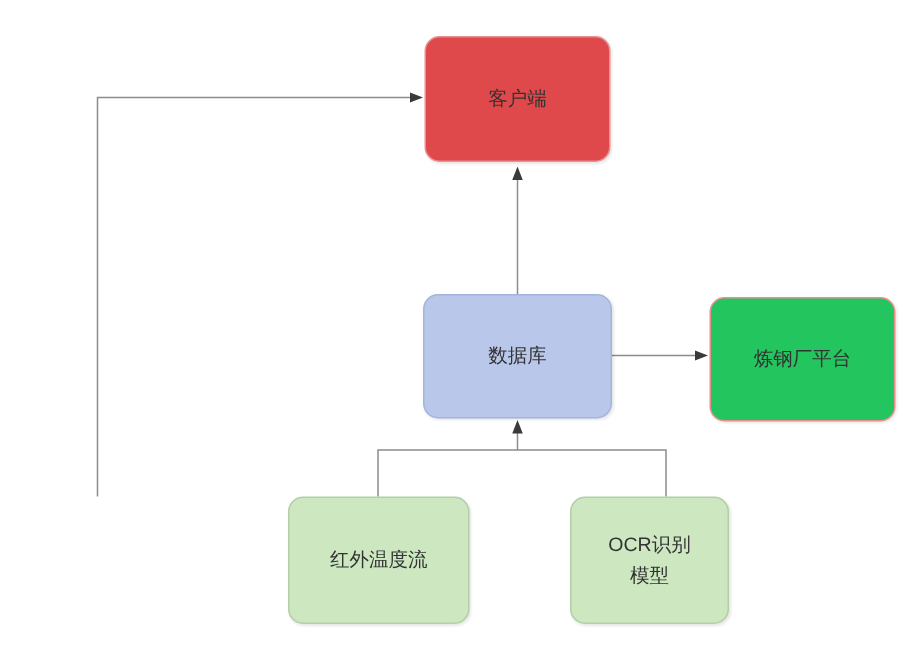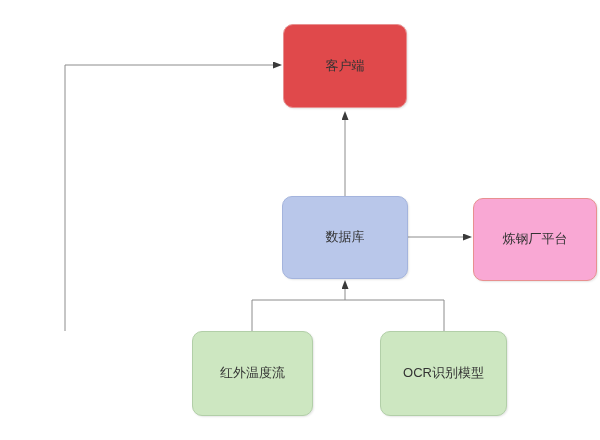--- a/index.html
+++ b/index.html
@@ -37,21 +37,21 @@
     padding: 19px;
     box-shadow: 1px 1px 2px rgba(0,0,0,0.10);
     cursor: default;
   }
   .node span { display: block; }
   .node-client        { left: 283px; top: 24px;  width: 124px; height: 84px; }
   .node-database      { left: 282px; top: 196px; width: 126px; height: 83px; }
   .node-platform      { left: 473px; top: 198px; width: 124px; height: 83px; }
   .node-video-stream  { left: 3px;   top: 331px; width: 122px; height: 83px; }
   .node-temp-stream   { left: 192px; top: 331px; width: 121px; height: 85px; }
-  .node-ocr-model     { left: 380px; top: 331px; width: 127px; height: 85px; }
+  .node-ocr-model     { left: 380px; top: 331px; width: 106px; height: 85px; }
   path.edge {
     fill: none;
     stroke-width: 1;
   }
 </style>
 </head>
 <body>
 
 <div class="canvas">
 
@@ -74,21 +74,21 @@
   </svg>
 
   <div class="node node-client" style="background-color: rgb(224, 73, 75); border-color: rgb(232, 144, 144);">
     <span>客户端</span>
   </div>
 
   <div class="node node-database" style="background-color: rgb(185, 199, 234); border-color: rgb(164, 180, 221); justify-content: center;">
     <span>数据库</span>
   </div>
 
-  <div class="node node-platform" style="background-color: #f9a8d4; border-color: rgb(232, 144, 144);">
+  <div class="node node-platform" style="background-color: #22c55e; border-color: rgb(232, 144, 144);">
     <span>炼钢厂平台</span>
   </div>
 
 
   <div class="node node-temp-stream" style="background-color: rgb(205, 231, 193); border-color: rgb(178, 207, 168);">
     <span>红外温度流</span>
   </div>
 
   <div class="node node-ocr-model" style="background-color: rgb(205, 231, 193); border-color: rgb(178, 207, 168);">
     <span>OCR识别模型</span>

